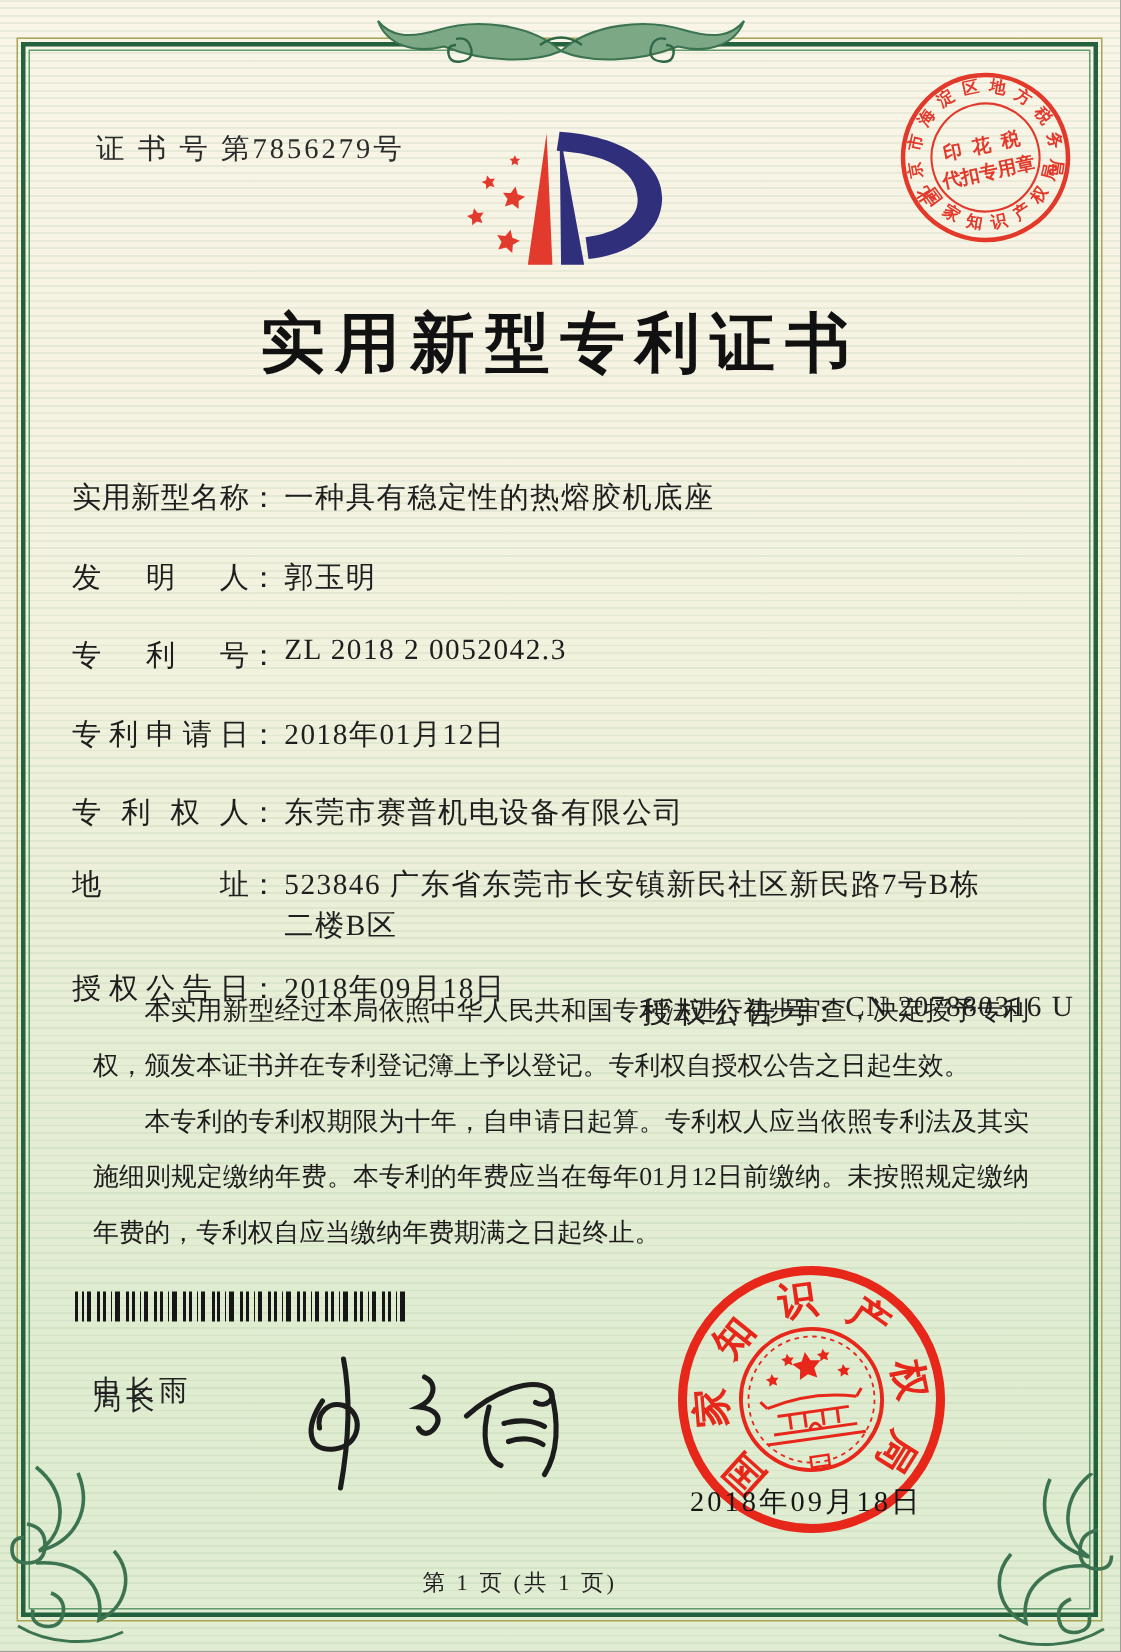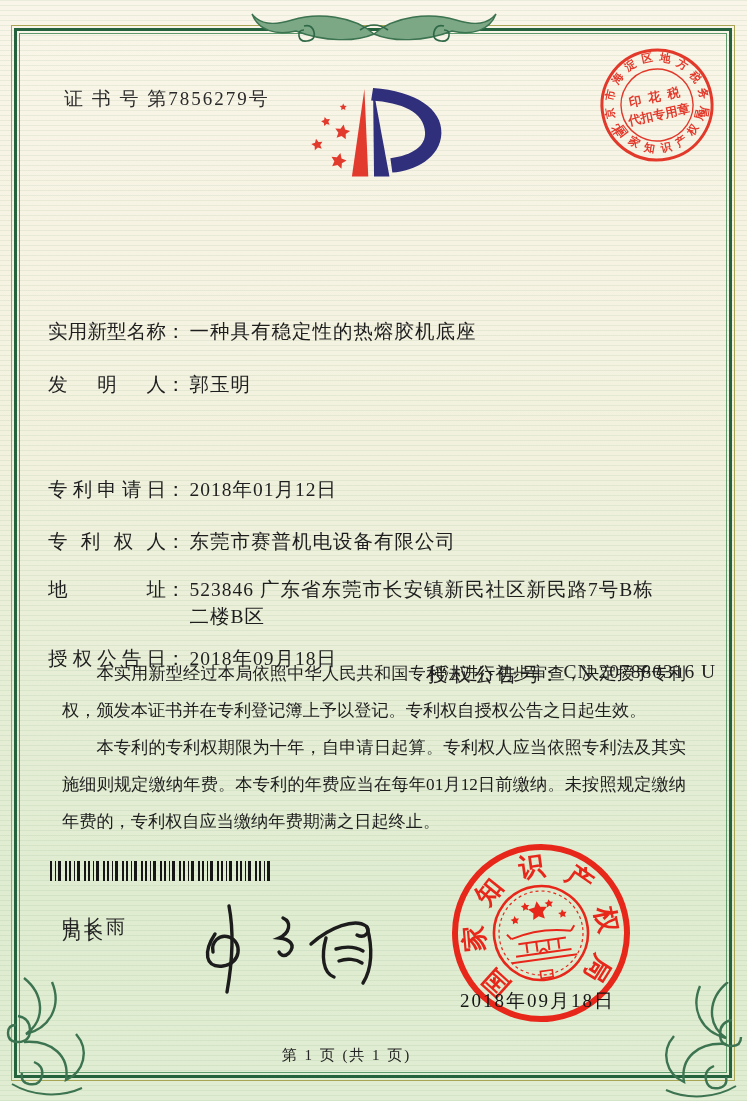--- a/index.html
+++ b/index.html
@@ -173,26 +173,30 @@
           <polygon points="0,-10 2.939,-4.045 9.511,-3.09 4.755,1.545 5.878,8.09 0,5 -5.878,8.09 -4.755,1.545 -9.511,-3.09 -2.939,-4.045"></polygon>
         </g>
     </g>
     <polygon points="69,11 56,102 73,102" fill="#e23b2e"></polygon>
     <g fill="#2f2f7c">
       <polygon points="78,10 79,102 95,102"></polygon>
       <path d="M78,10 C122,13 150,32 149,57 C148,83 121,96 98,98 L96,83 C119,80 133,70 132,56 C131,35 108,25 76,23 Z"></path>
     </g>
   </svg>
 
+  <div class="title">实用新型专利证书</div>
 
   <div class="field-row" style="top:318px">
     <span class="field-label">实用新型名称</span><span class="colon">：</span><span class="field-value">一种具有稳定性的热熔胶机底座</span>
   </div>
   <div class="field-row" style="top:371px">
     <span class="field-label">发明人</span><span class="colon">：</span><span class="field-value">郭玉明</span>
+  </div>
+  <div class="field-row" style="top:423px">
+    <span class="field-label">专利号</span><span class="colon">：</span><span class="field-value">ZL 2018 2 0052042.3</span>
   </div>
   <div class="field-row" style="top:476px">
     <span class="field-label">专利申请日</span><span class="colon">：</span><span class="field-value">2018年01月12日</span>
   </div>
   <div class="field-row" style="top:528px">
     <span class="field-label">专利权人</span><span class="colon">：</span><span class="field-value">东莞市赛普机电设备有限公司</span>
   </div>
   <div class="field-row" style="top:576px">
     <span class="field-label">地址</span><span class="colon">：</span><span class="field-value">523846 广东省东莞市长安镇新民社区新民路7号B栋二楼B区</span>
   </div>

